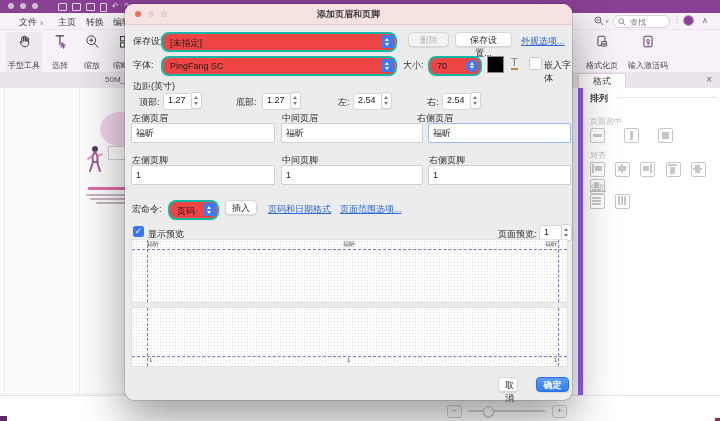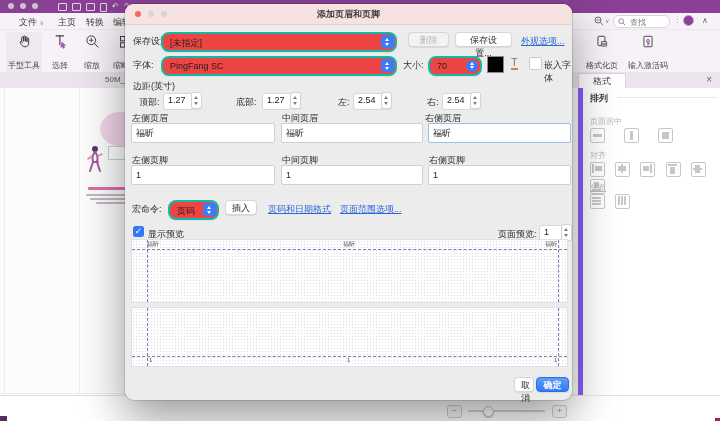--- a/index.html
+++ b/index.html
@@ -262,21 +262,21 @@
     <span class="stp" style="left:165px;top:88px;"></span>
     <span class="lbl" style="left:213px;top:92px;">左:</span>
     <div class="fld" style="left:228px;top:89px;width:24px;height:14px;padding:1px 0 0 4px;">2.54</div>
     <span class="stp" style="left:256px;top:88px;"></span>
     <span class="lbl" style="left:302px;top:92px;">右:</span>
     <div class="fld" style="left:317px;top:89px;width:24px;height:14px;padding:1px 0 0 4px;">2.54</div>
     <span class="stp" style="left:345px;top:88px;"></span>
 
     <span class="lbl" style="left:7px;top:108px;">左侧页眉</span>
     <span class="lbl" style="left:157px;top:108px;">中间页眉</span>
-    <span class="lbl" style="left:300px;top:108px;">右侧页眉</span>
+    <span class="lbl" style="left:292px;top:108px;">右侧页眉</span>
     <input class="inp" style="left: 6px; top: 119px; width: 144px;" value="福昕">
     <input class="inp" style="left: 156px; top: 119px; width: 142px;" value="福昕">
     <input class="inp" style="left: 303px; top: 119px; width: 143px; border-color: rgb(155, 189, 242);" value="福昕">
 
     <span class="lbl" style="left:7px;top:150px;">左侧页脚</span>
     <span class="lbl" style="left:157px;top:150px;">中间页脚</span>
     <span class="lbl" style="left:304px;top:150px;">右侧页脚</span>
     <input class="inp" style="left: 6px; top: 161px; width: 144px;" value="1">
     <input class="inp" style="left: 156px; top: 161px; width: 142px;" value="1">
     <input class="inp" style="left: 303px; top: 161px; width: 143px;" value="1">
@@ -307,16 +307,16 @@
 
     <div class="pv" style="left:6px;top:303px;width:435px;height:58px;">
       <div class="dashh" style="left:0;top:48px;width:435px;"></div>
       <div class="dashv" style="left:15px;top:0;height:58px;"></div>
       <div class="dashv" style="left:426px;top:0;height:58px;"></div>
       <span class="pvlb" style="left:17px;top:49px;">1</span>
       <span class="pvlb" style="left:215px;top:49px;">1</span>
       <span class="pvlb" style="left:422px;top:49px;">1</span>
     </div>
 
-    <button class="btn" style="left:373px;top:373px;width:20px;margin-left:16px;">取消</button>
+    <button class="btn" style="left:373px;top:373px;width:20px;">取消</button>
     <button class="btn blue" style="left:411px;top:373px;width:33px;">确定</button>
   </div>
 </div>
 
 </body></html>

